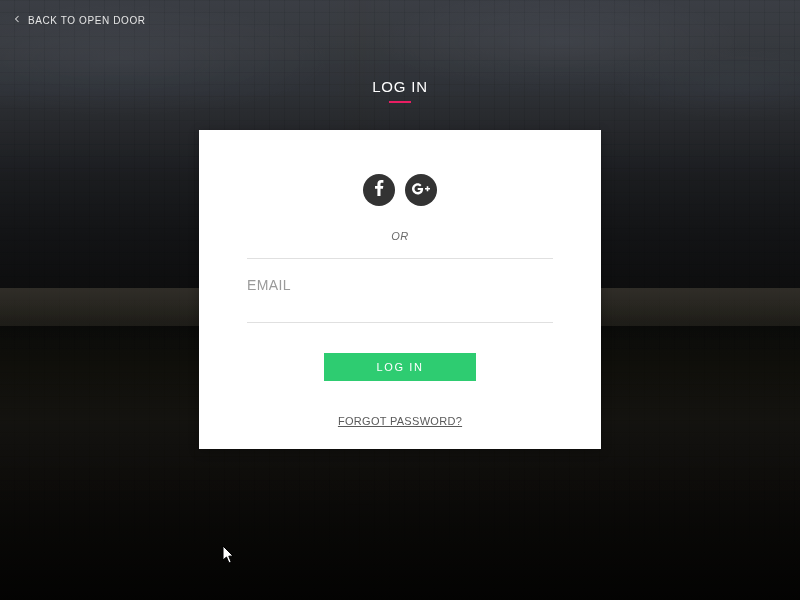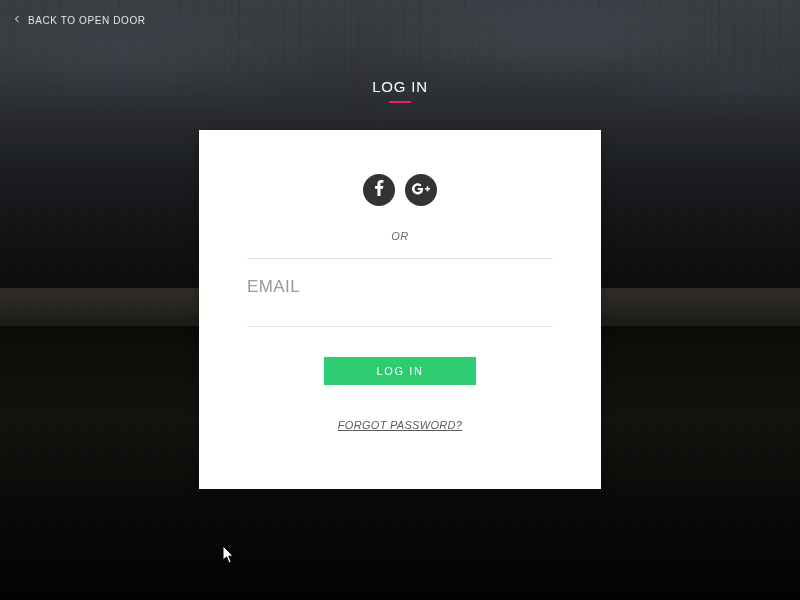--- a/index.html
+++ b/index.html
@@ -50,51 +50,51 @@
     }
     .title {
       color: #fff; font-size: 15px; letter-spacing: 0.8px;
       font-weight: 400;
     }
     .title-underline {
       width: 22px; height: 2px; background: #e91e63; margin-top: 6px;
     }
     .card {
       position: absolute; width: 402px; left: 199px; top: 130px;
-      background: #fff; padding: 44px 48px 56px;
+      background: #fff; padding: 44px 48px 20px;
       box-shadow: 0 2px 10px rgba(0,0,0,0.25);
     }
     .socials { display:flex; justify-content:center; gap:10px; margin-bottom: 24px; }
     .social-btn {
       width: 32px; height: 32px; border-radius: 50%;
       background: #333; display:flex; align-items:center; justify-content:center;
       cursor:pointer;
     }
     .social-btn svg { fill:#fff; }
     .or {
       text-align:center; font-size:11px; font-style: italic;
       color:#6a6a6a; letter-spacing:0.5px; margin-bottom: 16px;
     }
     .divider { border:0; border-top:1px solid #e0e0e0; margin: 0 0 18px; }
     .input-row { margin-bottom: 6px; }
     .input-row label {
-      display:block; font-size:17px; color:#9a9a9a; letter-spacing:0.4px;
+      display:block; font-size:14px; color:#9a9a9a; letter-spacing:0.4px;
       margin-bottom: 2px;
     }
     .input-row input {
       width:100%; border:0; border-bottom:1px solid #e0e0e0;
       font-size:13px; padding: 4px 0 8px; outline:none; background:transparent;
     }
     .input-block + .input-block { margin-top: 14px; }
     .login-btn {
       display:block; margin: 30px auto 0; width: 152px; height: 28px;
       background:#2ecc71; color:#fff; border:0; font-size:11px;
       letter-spacing:1.6px; cursor:pointer; font-weight:500;
     }
-    .links { margin-top: 30px; text-align:center;font-style:italic; }
+    .links { margin-top: 30px; text-align:center; }
     .forgot {
       font-size: 11px; color:#5a5a5a; text-decoration: underline;
       letter-spacing:0.3px; cursor:pointer;
     }
     .signup-line {
       margin-top: 10px; font-size: 11px; color:#5a5a5a; letter-spacing:0.2px;
     }
     .signup-line a { color:#5a5a5a; text-decoration:underline; cursor:pointer; }
     .cursor {
       position:absolute; left: 222px; top: 545px;

